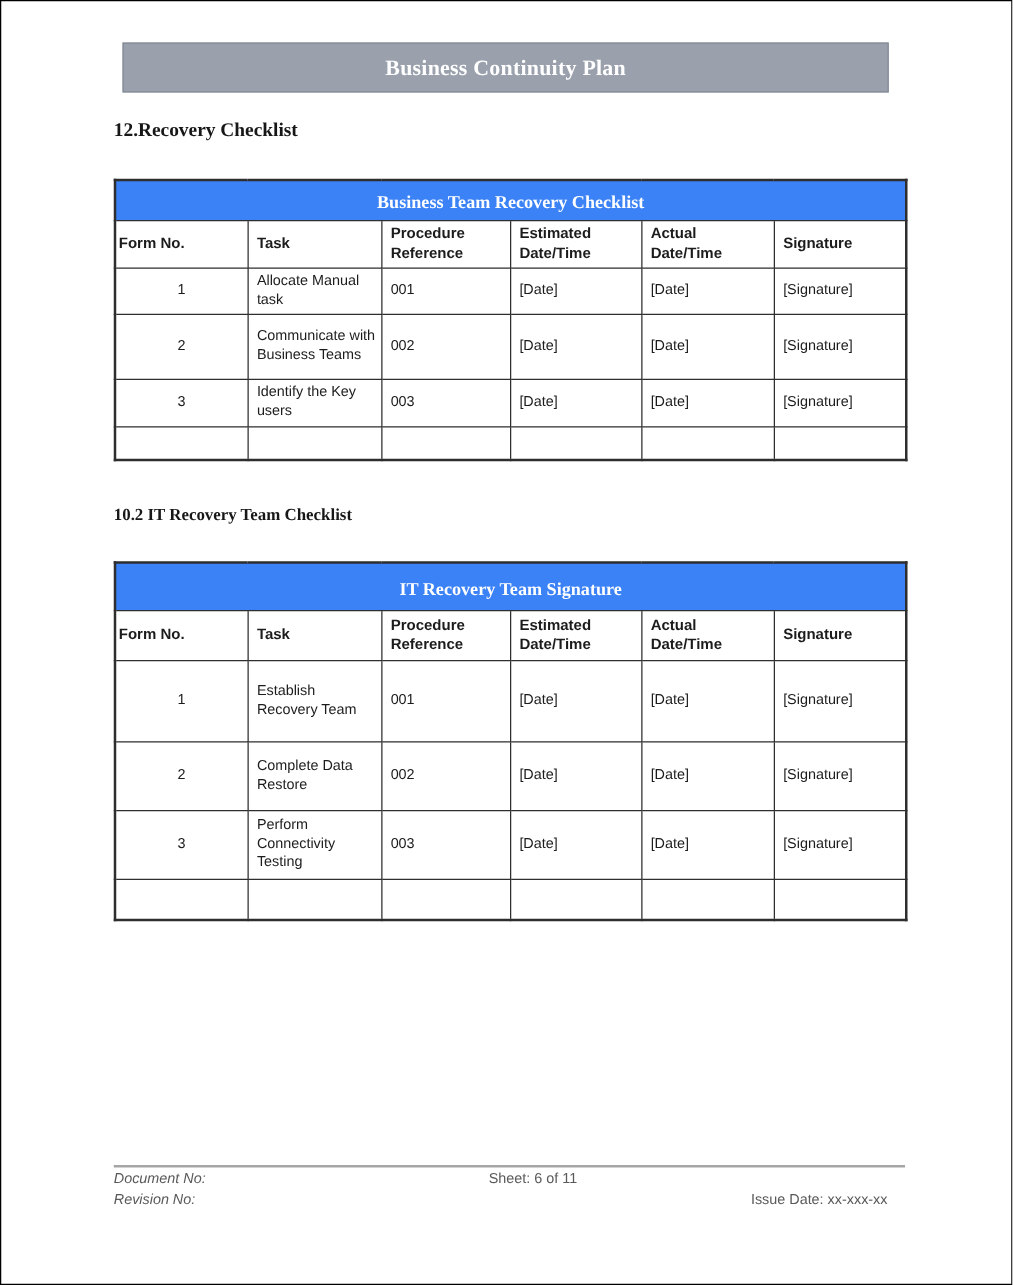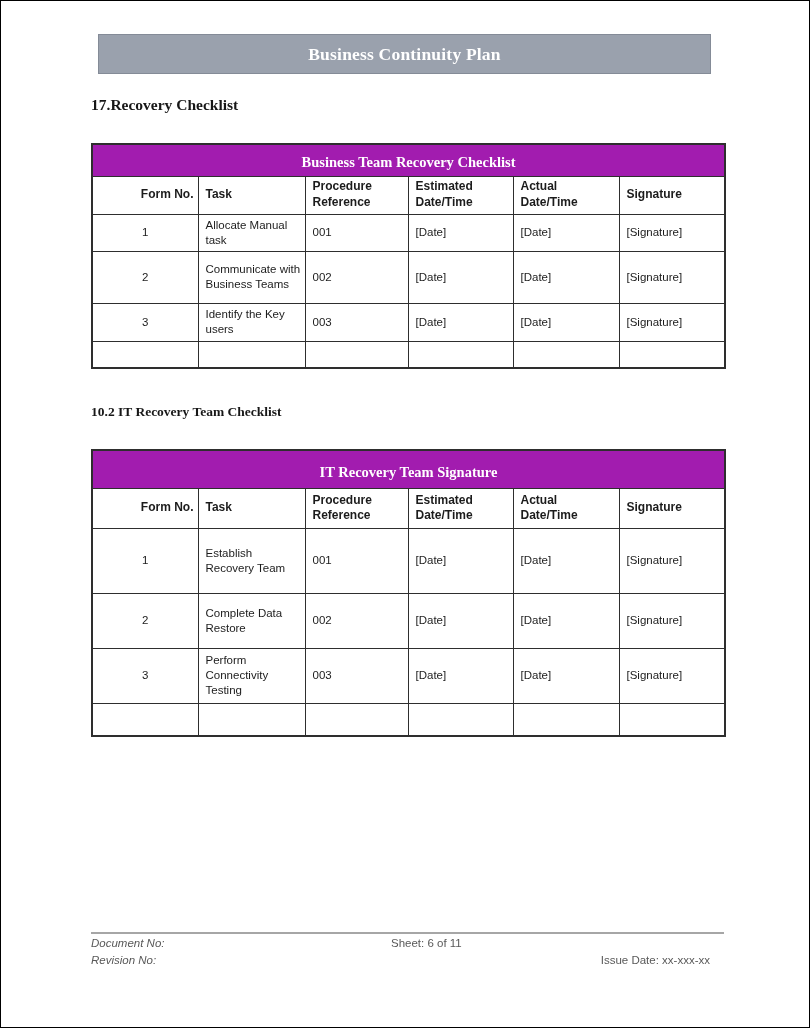--- a/index.html
+++ b/index.html
@@ -55,36 +55,36 @@
     font-size: 11.5px;
     color: #1c1c1c;
   }
   table.checklist th, table.checklist td {
     border: 1px solid #2e2e2e;
     vertical-align: middle;
     line-height: 1.32;
   }
   table.checklist { border: 2px solid #2e2e2e; }
   .tbl-title {
-    background: #a21caf;
+    background: #3b82f6;
     font-family: "Liberation Serif", serif;
     font-weight: bold;
     font-size: 14.5px;
     color: #ffffff;
     text-align: center;
     vertical-align: top;
     padding-top: 5px;
   }
   .head-row th {
     font-weight: bold;
     font-size: 12px;
     text-align: left;
     padding: 2px 4px 2px 7px;
   }
-  .head-row th.c-num { text-align: right; padding-left: 2px; }
+  .head-row th.c-num { text-align: left; padding-left: 2px; }
   td.c-num { text-align: center; }
   td.c-txt { text-align: left; padding: 3px 4px 3px 7px; }
   
   .footer {
     position: absolute;
     top: 931px;
     left: 90px;
     width: 633px;
     border-top: 2px solid #a6a6a6;
     padding-top: 3px;
@@ -98,21 +98,21 @@
 </style>
 </head>
 <body>
 
 <div class="page">
 
   <div class="banner">
     <span class="banner-title">Business Continuity Plan</span>
   </div>
 
-  <div class="h-main">17.Recovery Checklist</div>
+  <div class="h-main">12.Recovery Checklist</div>
 
 
   <table class="checklist">
     <colgroup>
       <col style="width:106px">
         <col style="width:107px">
         <col style="width:103px">
       <col style="width:105px">
         <col style="width:106px">
         <col style="width:106px">

